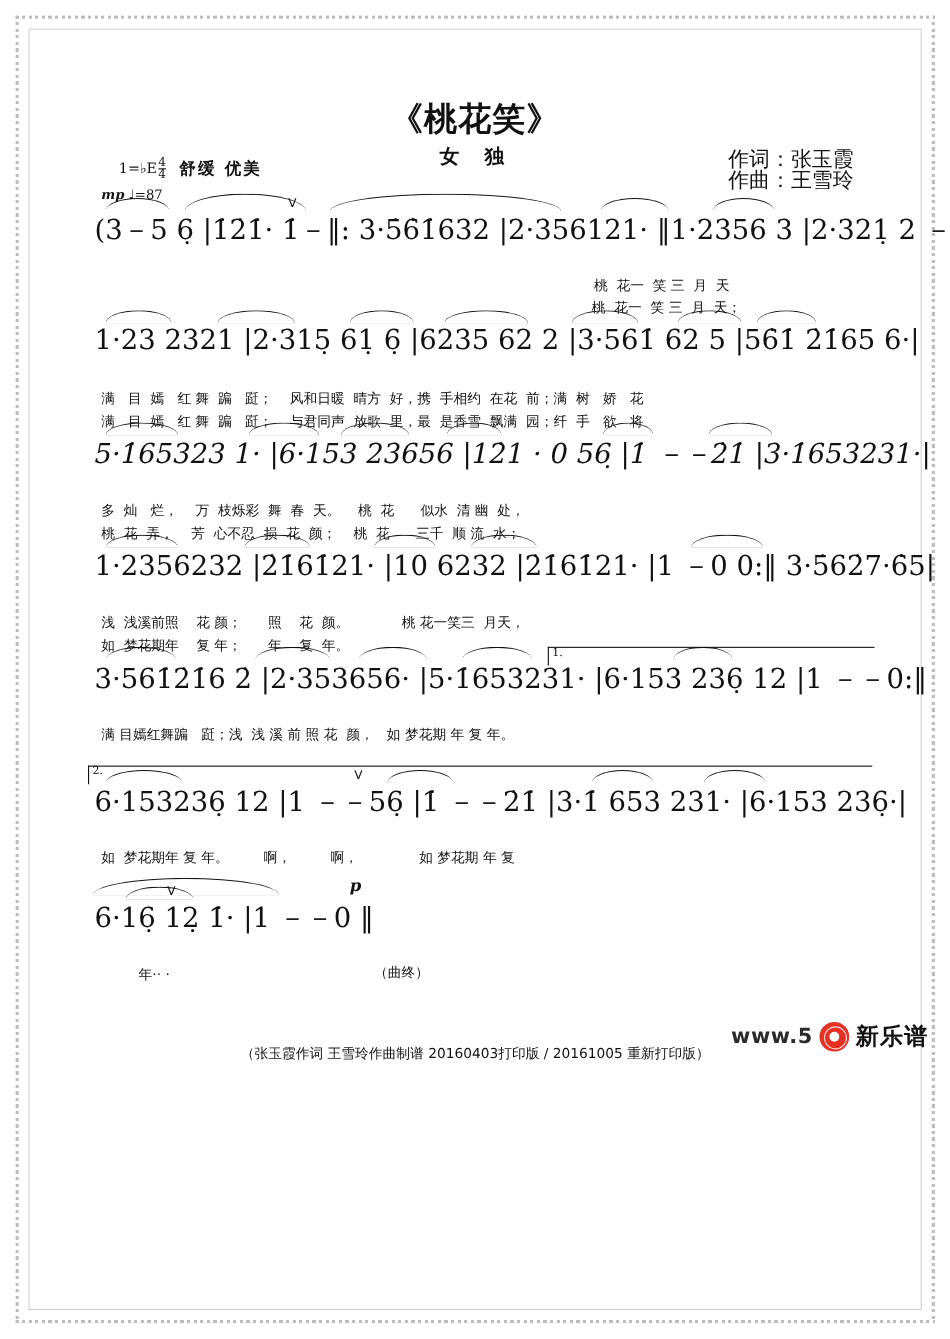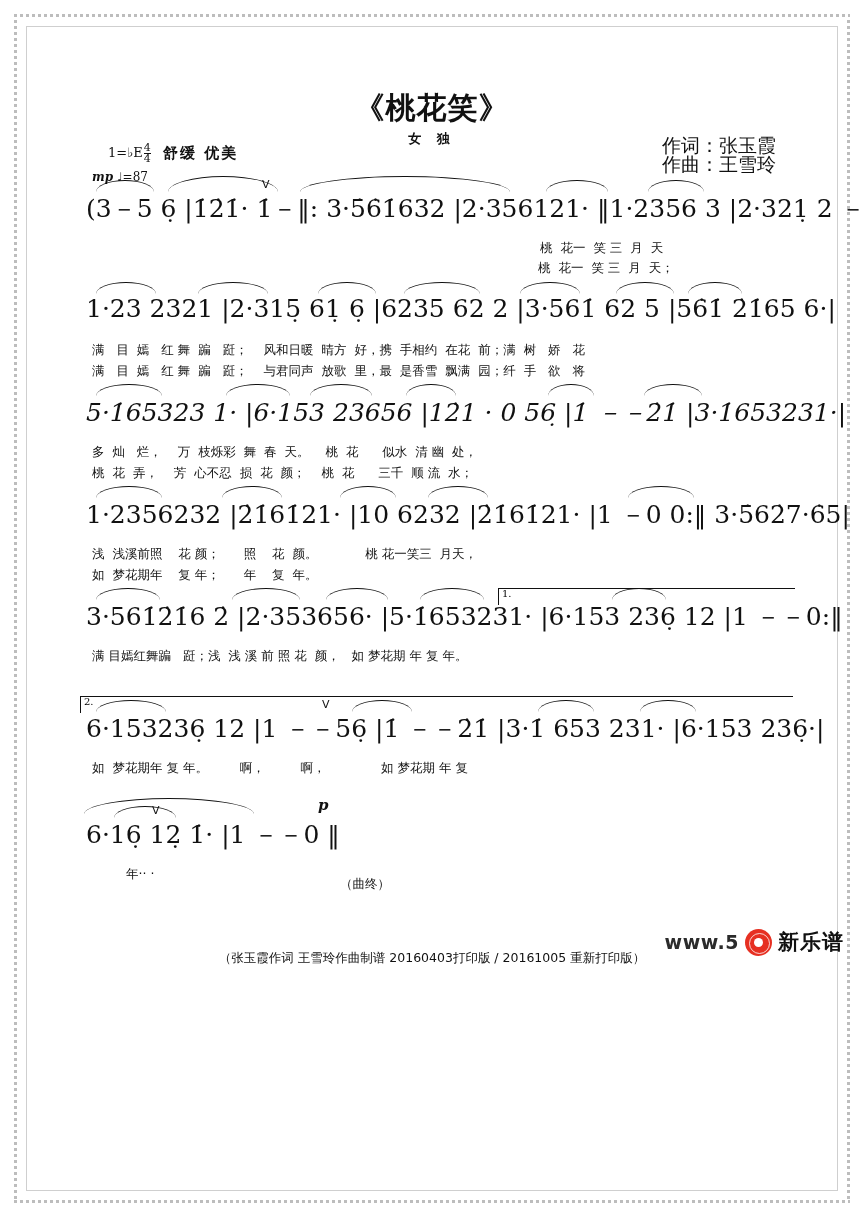--- a/index.html
+++ b/index.html
@@ -30,22 +30,22 @@
   .content{position:absolute;left:0;top:0;width:864px;height:970px;}
 
   
   .title{
     position:absolute;left:0;top:88px;width:864px;text-align:center;
     font-size:30px;font-weight:bold;letter-spacing:1px;color:#111;
     font-family:"DejaVu Serif",serif;
   }
   .subtitle{
     position:absolute;left:0;top:130px;width:864px;text-align:center;
-    font-size:13px;font-weight:bold;letter-spacing:6px;color:#111;
-    font-family:Liberation Sans, sans-serif;
+    font-size:18px;font-weight:bold;letter-spacing:6px;color:#111;
+    font-family:Liberation Mono, monospace;
   }
   .credits{position:absolute;right:88px;top:136px;text-align:right;font-size:19px;line-height:19px;color:#111;font-family:"DejaVu Sans",sans-serif;}
 
   .keysig{position:absolute;left:108px;top:143px;font-size:13px;color:#111;font-family:"DejaVu Serif",serif;white-space:nowrap;}
   .keysig .frac{display:inline-block;vertical-align:middle;line-height:10px;font-size:11px;text-align:center;margin-left:1px;}
   .keysig .frac span{display:block;}
   .keysig .frac span:first-child{border-bottom:1px solid #111;}
   .mood{position:absolute;left:163px;top:144px;font-size:15px;font-weight:bold;letter-spacing:2px;color:#111;font-family:"DejaVu Sans",sans-serif;}
   .tempo{position:absolute;left:92px;top:170px;font-size:12px;color:#111;font-family:"DejaVu Serif",serif;white-space:nowrap;}
   .tempo i{font-style:italic;font-weight:bold;}
@@ -59,21 +59,21 @@
     color:#111;
     white-space:pre;
     letter-spacing:0px;
   }
   .notes span.n{position:absolute;top:0;}
   .lyr{
     position:relative;
     font-family:"DejaVu Sans",sans-serif;
     font-size:12.5px;color:#111;white-space:pre;height:19px;
   }
-  .lyr span{position:absolute;top:4px;}
+  .lyr span{position:absolute;top:16px;}
 
   
   .slur{position:absolute;border-top:1.3px solid #111;border-radius:50%/100% 100% 0 0;height:11px;}
   .slur.big{height:15px;}
 
   .bracket{position:absolute;border-left:1.2px solid #111;border-top:1.2px solid #111;border-right:0;height:16px;}
   .bracket .lbl{position:absolute;left:3px;top:-1px;font-size:10px;font-family:"DejaVu Serif",serif;}
 
   .pmark{position:absolute;font-style:italic;font-weight:bold;font-family:"DejaVu Serif",serif;font-size:15px;}
   .vmark{position:absolute;font-family:"DejaVu Sans",sans-serif;font-size:11px;}

